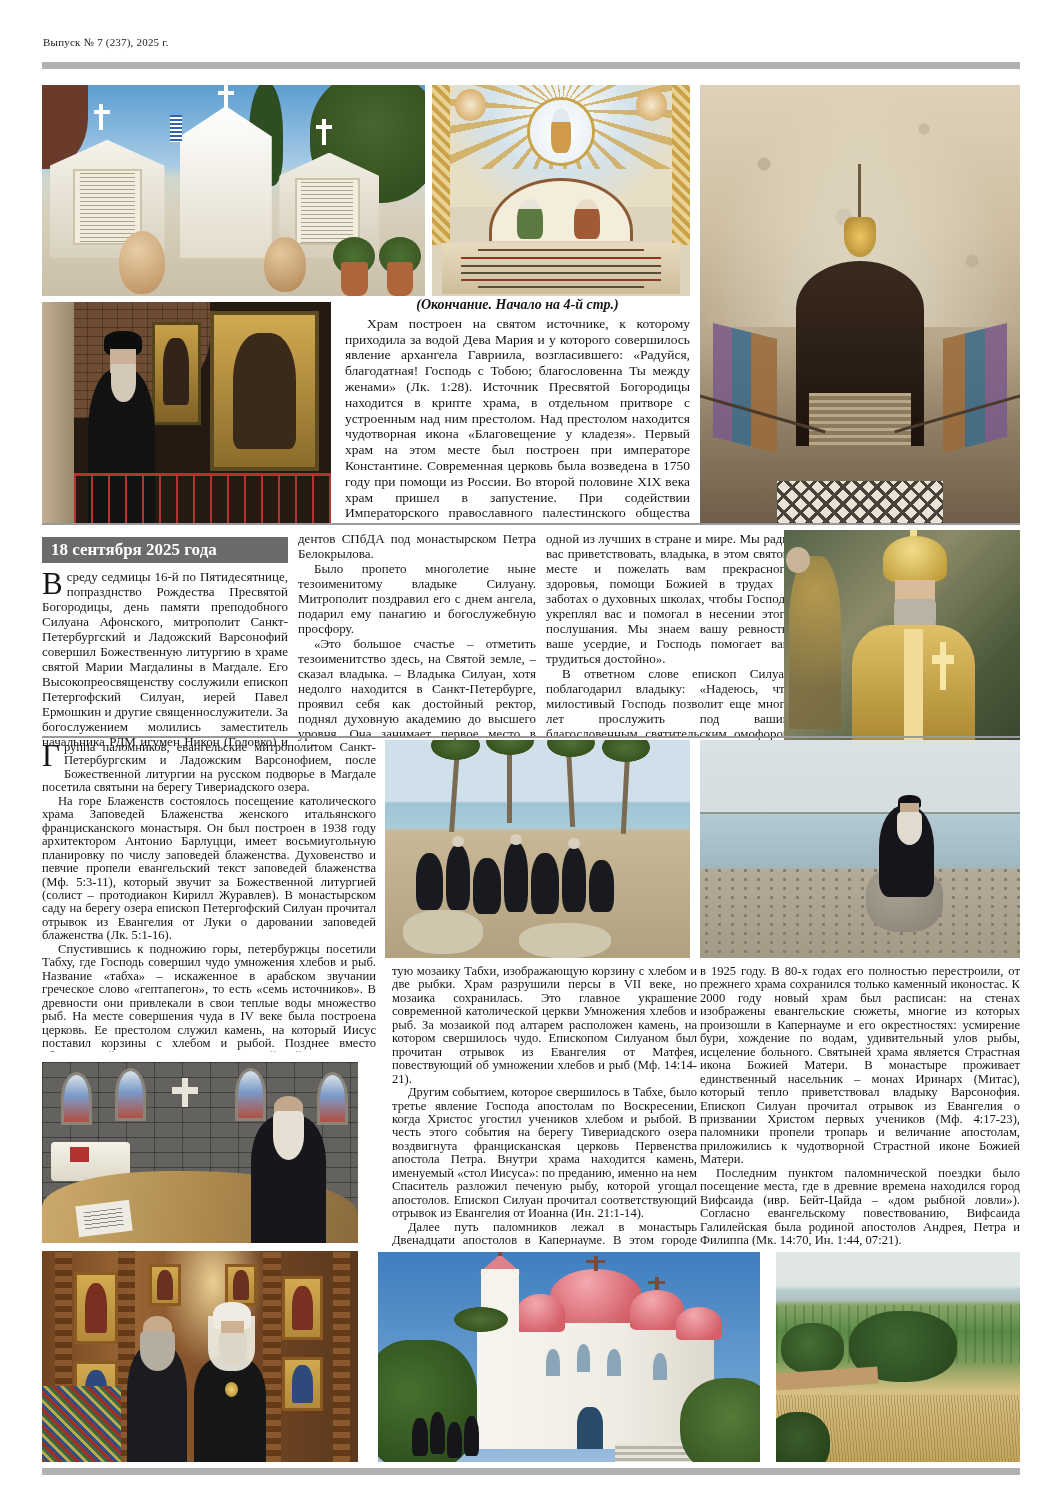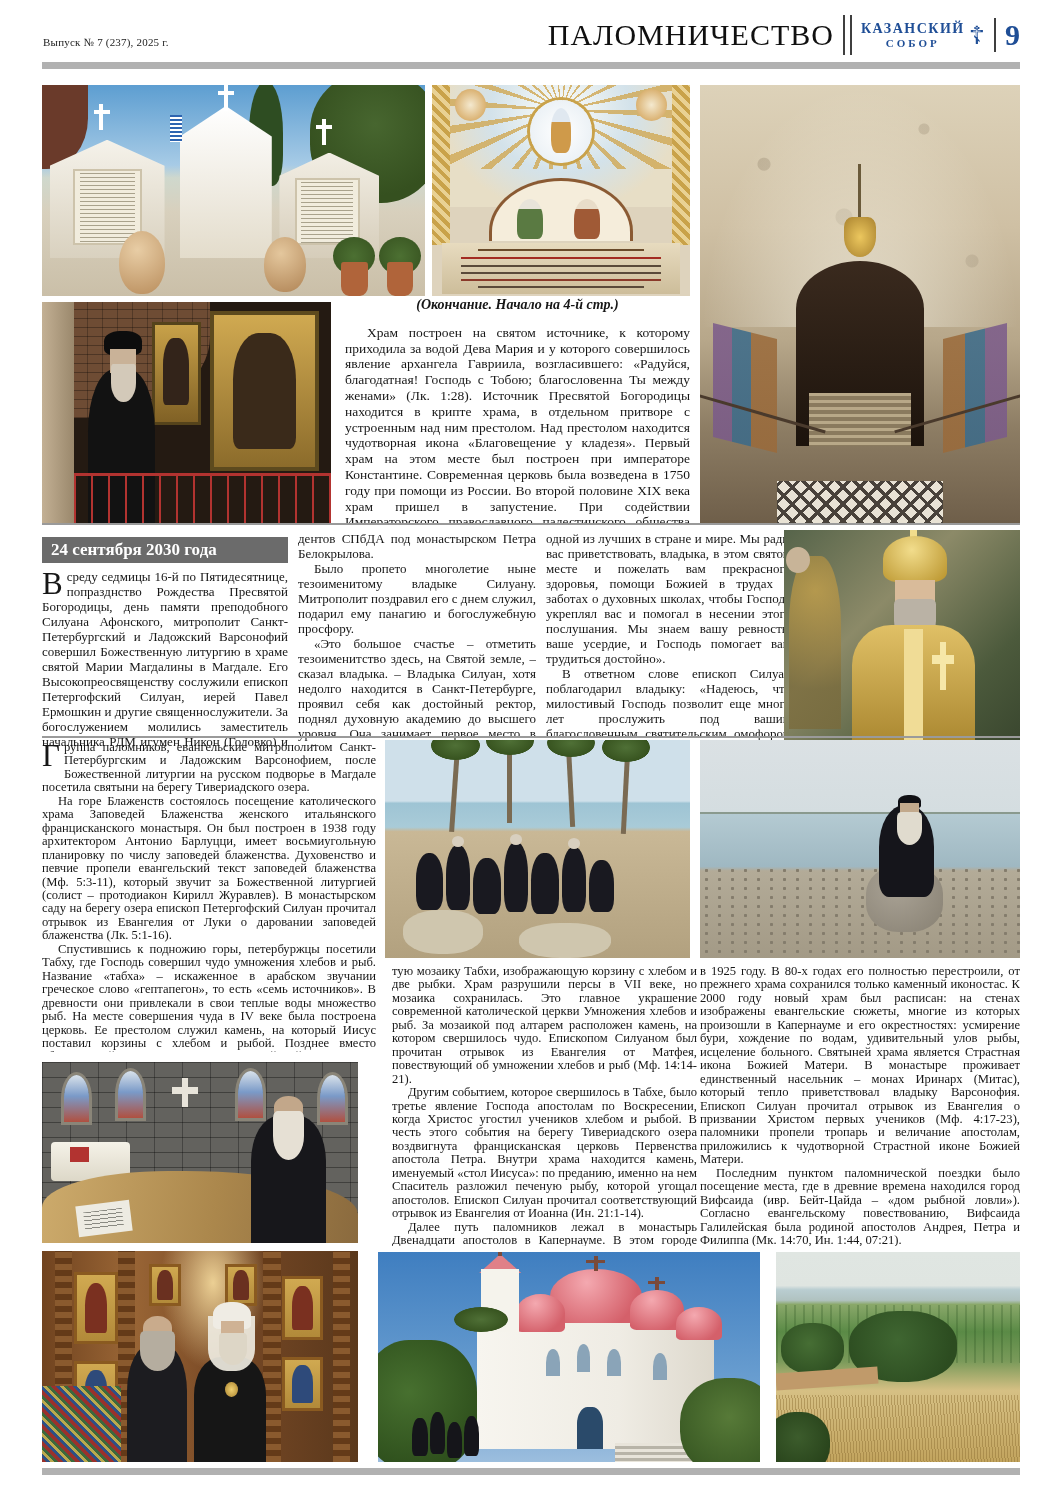--- a/index.html
+++ b/index.html
@@ -17,21 +17,21 @@
   .brand-bot{font-size:11px;font-weight:bold;letter-spacing:3px;margin-top:2px}
   .brand-cross{font-size:25px;line-height:1;margin-left:2px}
   .pageno{font-size:30px;font-weight:bold}
   .rule-thick{position:absolute;left:42px;width:978px;height:7px;background:#b1b1b1}
   .rule-thin{position:absolute;left:42px;width:978px;height:2px;background:#9a9a9a}
   
   .col{position:absolute;overflow:hidden}
   .col p{margin:0;text-align:justify;text-indent:16px}
   .col p.np{text-indent:0}
   .cont{font-size:13.5px;line-height:15.8px}
-  .cont .caption{font-style:italic;font-weight:bold;text-align:center;font-size:14px;margin-bottom:12px;text-indent:0}
+  .cont .caption{font-style:italic;font-weight:bold;text-align:center;font-size:14px;margin-bottom:3px;text-indent:0}
   .cont p{text-indent:22px}
   .s1{font-size:13px;line-height:15px}
   .s2{font-size:12.6px;line-height:13.45px}
   .dc{float:left;font-size:31px;line-height:27px;padding:1px 4px 0 0;font-weight:500}
   .datebar{position:absolute;left:42px;top:537px;width:246px;height:26px;background:#6b6b6b;color:#fff;
            font-weight:bold;font-size:17px;line-height:26px;padding-left:9px;box-sizing:border-box}
   
   .ph{position:absolute;overflow:hidden;background:#cfcfcf}
   .ph i{position:absolute;display:block}
   
@@ -190,33 +190,20 @@
   .pk-dirt{left:0;top:56%;width:42%;height:8%;background:#c09a6a;transform:rotate(-4deg)}
   .pk-grass{left:0;bottom:0;width:100%;height:32%;background:repeating-linear-gradient(85deg,rgba(140,110,50,.45) 0 1px,transparent 1px 3px)}
   .pk-bush{left:-4%;bottom:-6%;width:26%;height:30%;background:radial-gradient(circle at 50% 40%,#3c5c2c,#27421a 75%);border-radius:45%}
 </style>
 </head>
 <body>
 
 <div class="page">
 
   <div class="issue">Выпуск № 7 (237), 2025 г.</div>
-  <div class="mast-right">
-    <div class="mast-title">ПАЛОМНИЧЕСТВО</div>
-    <div class="dbar"></div>
-    <div class="brand" style="color:#1f4e96">
-      <div class="brand-txt">
-        <span class="brand-top">КАЗАНСКИЙ</span>
-        <span class="brand-bot">СОБОР</span>
-      </div>
-      <span class="brand-cross">☦</span>
-    </div>
-    <div class="sbar"></div>
-    <div class="pageno" style="color:#1f4e96">9</div>
-  </div>
   <div class="rule-thick" style="top:62px"></div>
 
   <div class="ph phA" style="left:42px;top:85px;width:383px;height:211px" aria-label="Двор подворья в Магдале: белые киоты с крестами, мраморные плиты, глиняные сосуды">
     <i class="pa-treeR"></i>
     <i class="pa-treeL"></i>
     <i class="pa-cypress"></i>
     <i class="pa-archhole"></i>
     <i class="pa-arch"></i>
     <i class="pa-aedL"></i>
     <i class="pa-aedR"></i>
@@ -287,27 +274,27 @@
     <i class="pd-fence"></i>
   </div>
 
   <div class="col cont" style="left:345px;top:297px;width:345px;height:228px">
     <div class="caption">(Окончание. Начало на 4-й стр.)</div>
     <p>Храм построен на святом источнике, к которому приходила за водой Дева Мария и у которого совершилось явление архангела Гавриила, возгласившего: «Радуйся, благодатная! Господь с Тобою; благословенна Ты между женами» (Лк. 1:28). Источник Пресвятой Богородицы находится в крипте храма, в отдельном притворе с устроенным над ним престолом. Над престолом находится чудотворная икона «Благовещение у кладезя». Первый храм на этом месте был построен при императоре Константине. Современная церковь была возведена в 1750 году при помощи из России. Во второй половине XIX века храм пришел в запустение. При содействии Императорского православного палестинского общества были собраны деньги для ремонта. Роспись стен в древнем византийском стиле выполнена в 1977–1978 годах румынскими художниками.</p>
   </div>
 
   <div class="rule-thin" style="top:523px"></div>
 
-  <div class="datebar">24 сентября 2030 года</div>
+  <div class="datebar">18 сентября 2025 года</div>
   <div class="col s1" style="left:42px;top:569px;width:246px;height:178px">
     <p class="np"><span class="dc">В</span><span>среду седмицы 16-й по Пятидесятнице, попразднство Рождества Пресвятой Богородицы, день памяти преподобного Силуана Афонского, митрополит Санкт-Петербургский и Ладожский Варсонофий совершил Божественную литургию в храме святой Марии Магдалины в Магдале. Его Высокопреосвященству сослужили епископ Петергофский Силуан, иерей Павел Ермошкин и другие священнослужители. За богослужением молились заместитель начальника РДМ игумен Никон (Головко) и паломники. Пел хор сту-</span></p>
   </div>
   <div class="col s1" style="left:298px;top:531px;width:238px;height:216px">
     <p class="np">дентов СПбДА под монастырском Петра Белокрылова.</p>
-    <p>Было пропето многолетие ныне тезоименитому владыке Силуану. Митрополит поздравил его с днем служил, подарил ему панагию и богослужебную просфору.</p>
+    <p>Было пропето многолетие ныне тезоименитому владыке Силуану. Митрополит поздравил его с днем ангела, подарил ему панагию и богослужебную просфору.</p>
     <p>«Это большое счастье – отметить тезоименитство здесь, на Святой земле, – сказал владыка. – Владыка Силуан, хотя недолго находится в Санкт-Петербурге, проявил себя как достойный ректор, поднял духовную академию до высшего уровня. Она занимает первое место в рейтинге духовных школ. Владыка все делает для того, чтобы наша академия была</p>
   </div>
   <div class="col s1" style="left:546px;top:531px;width:245px;height:216px">
     <p class="np">одной из лучших в стране и мире. Мы рады вас приветствовать, владыка, в этом святом месте и пожелать вам прекрасного здоровья, помощи Божией в трудах и заботах о духовных школах, чтобы Господь укреплял вас и помогал в несении этого послушания. Мы знаем вашу ревность, ваше усердие, и Господь помогает вам трудиться достойно».</p>
     <p>В ответном слове епископ Силуан поблагодарил владыку: «Надеюсь, что милостивый Господь позволит еще много лет прослужить под вашим благословенным святительским омофором среди паствы и клира славной Санкт-Петербургской епархии».</p>
   </div>
 
   <div class="ph phE" style="left:784px;top:530px;width:236px;height:216px" aria-label="Митрополит в золотом облачении с крестом">
     <i class="pe-cl1"></i>
     <i class="pe-cl2"></i>

